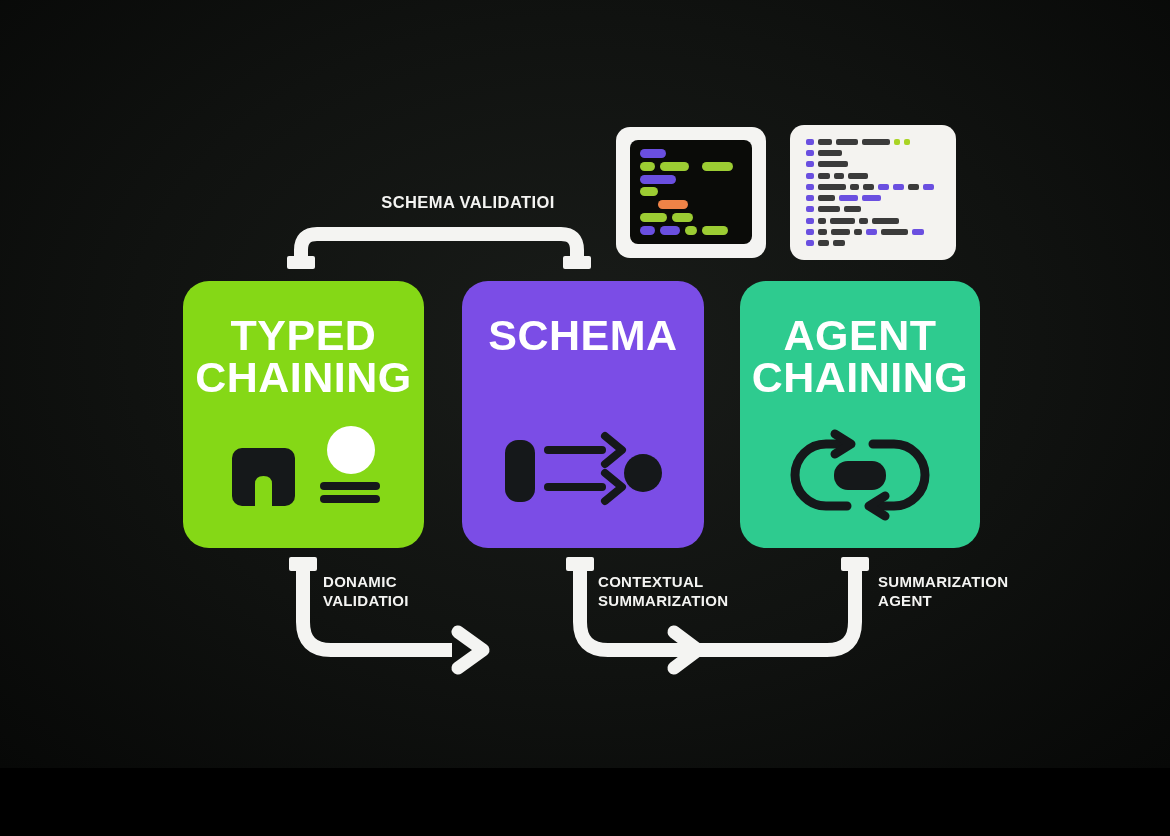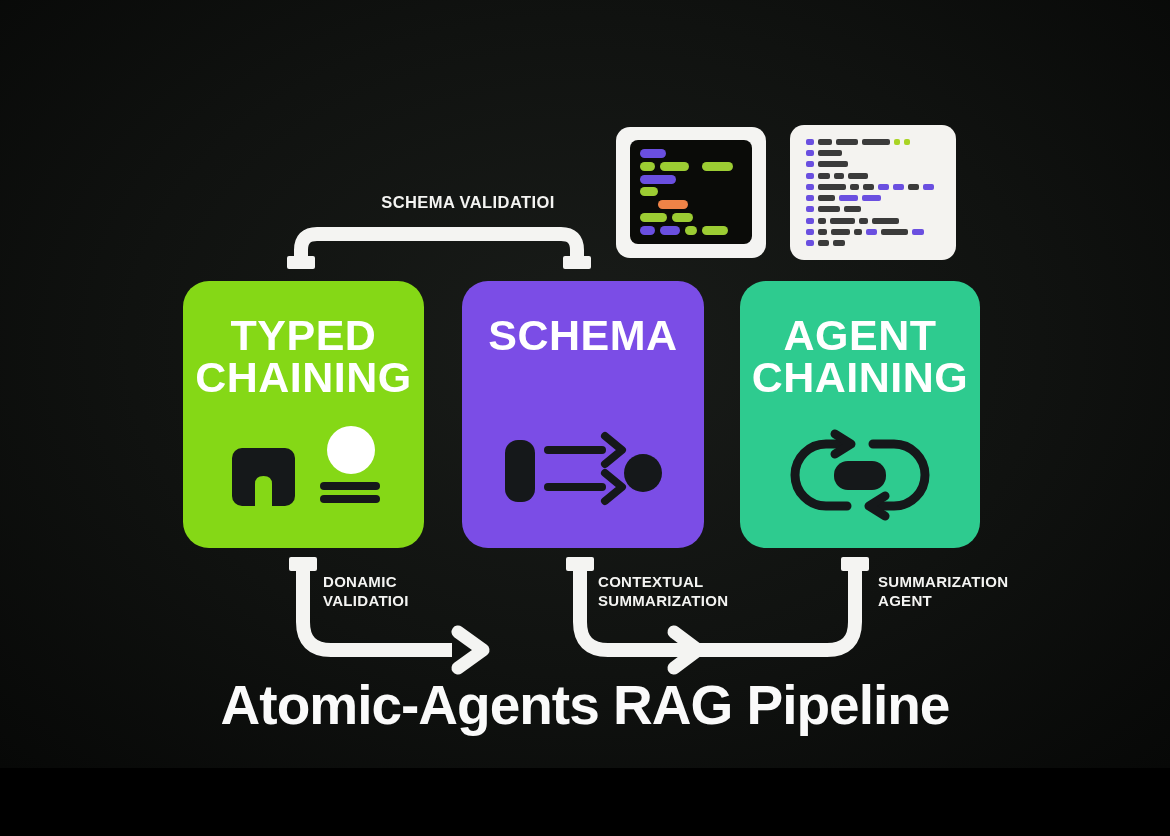--- a/index.html
+++ b/index.html
@@ -232,15 +232,14 @@
   </div>
   <div class="caption caption-2">
     <span>CONTEXTUAL</span>
     <span>SUMMARIZATION</span>
   </div>
   <div class="caption caption-3">
     <span>SUMMARIZATION</span>
     <span>AGENT</span>
   </div>
 
-  <div class="footer-title">Atomic-Agents RAG Pipeline</div>
 
 </div>
 
 </body></html>

